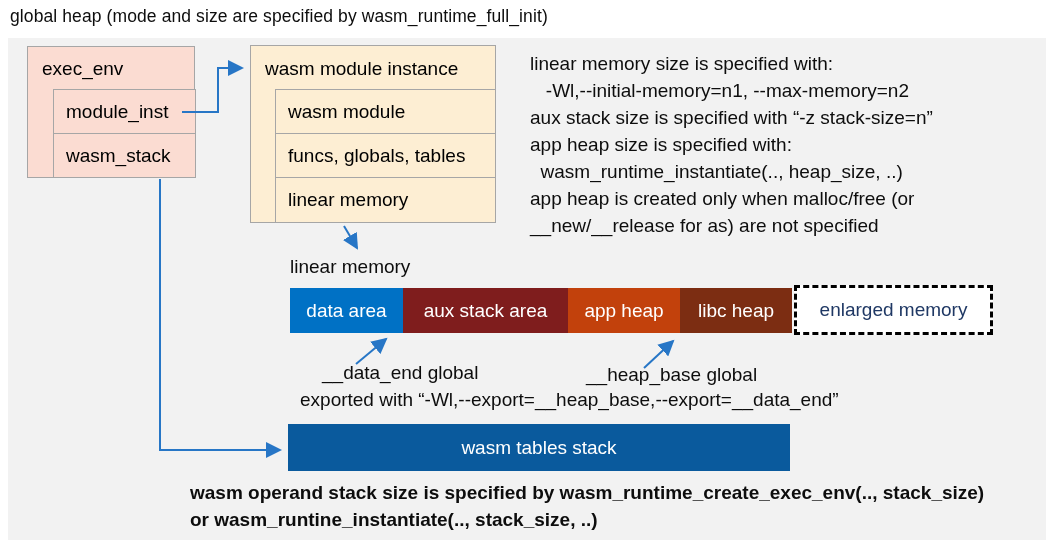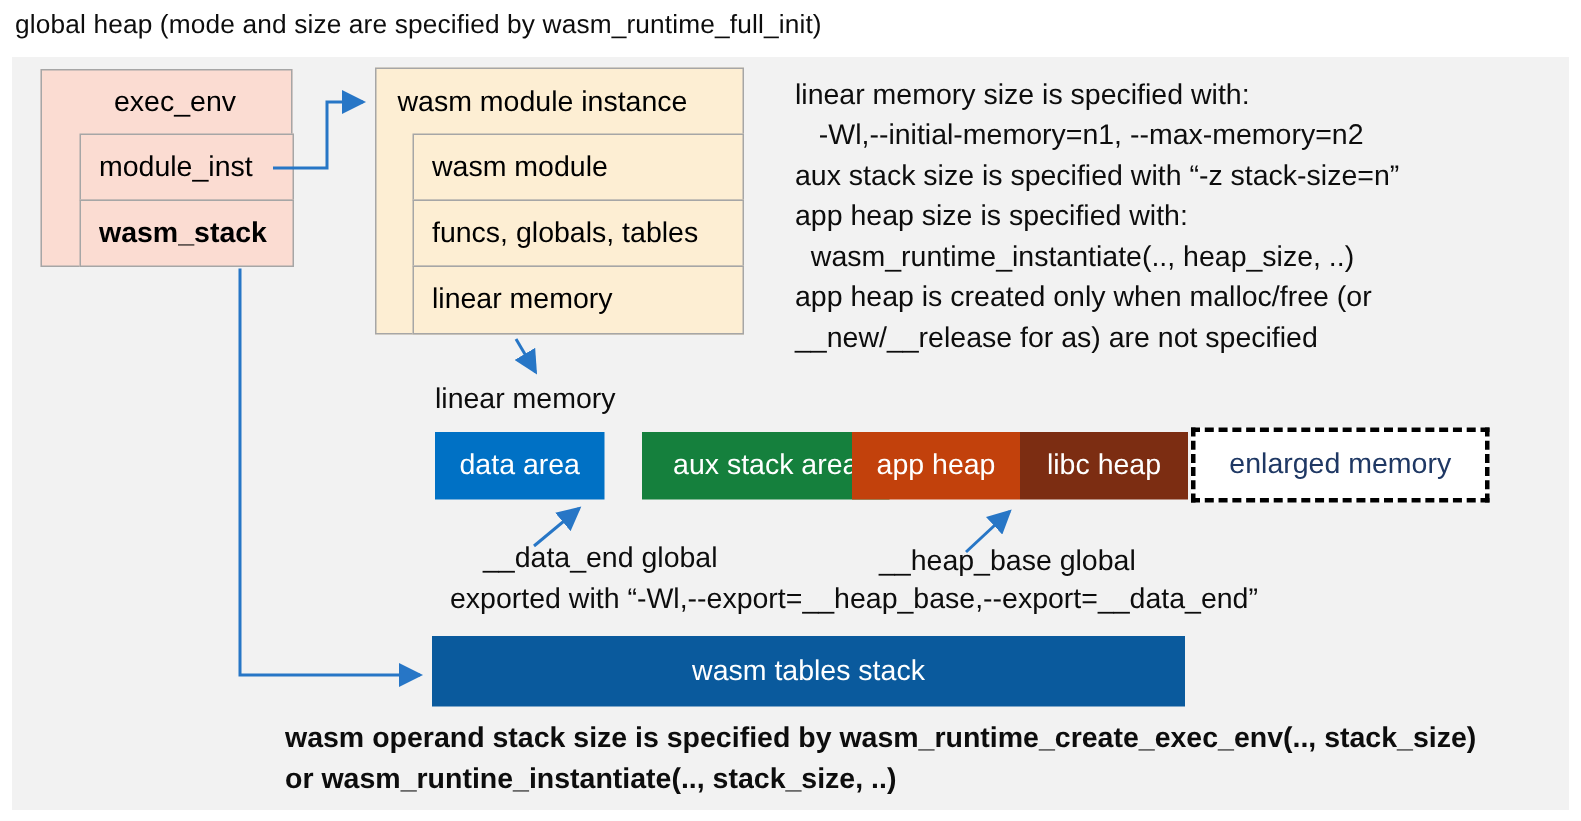--- a/index.html
+++ b/index.html
@@ -19,21 +19,21 @@
   .row { position:absolute; border:1px solid #a6a6a6; display:flex; align-items:center; padding-left:12px; font-size:19px; color:#000; }
 
   
   .notes { position:absolute; left:530px; top:50px; width:515px; }
   .note-line { font-size:19px; line-height:27px; white-space:pre; color:#0d0d0d; }
 
   
   .lm-label { position:absolute; left:290px; top:256px; font-size:19px; color:#0d0d0d; }
   .seg { position:absolute; top:288px; height:45px; display:flex; align-items:center; justify-content:center; font-size:19px; color:#ffffff; }
   .seg-data { left:290px; width:113px; background:#0071c5; }
-  .seg-aux  { left:403px; width:165px; background:#15803d;margin-left:25px; }
+  .seg-aux  { left:403px; width:165px; background:#7f1d1d; }
   .seg-app  { left:568px; width:112px; background:#c2410c; }
   .seg-libc { left:680px; width:112px; background:#7c2d12; }
   .seg-enlarged { left:794px; width:199px; top:285px; height:50px; background:#ffffff; border:3px dashed #000; color:#1f3864; }
 
   .annot { position:absolute; font-size:19px; color:#0d0d0d; }
   .data-end-label { left:322px; top:362px; }
   .heap-base-label { left:586px; top:364px; }
   .export-note { left:300px; top:389px; }
 
   
@@ -45,24 +45,24 @@
 </head>
 <body>
 
 <div class="stage">
 
   <div class="title">global heap (mode and size are specified by wasm_runtime_full_init)</div>
 
   <div class="panel"></div>
 
   <div class="box pink" style="left:27px; top:46px; width:168px; height:132px;">
-    <div class="box-header" style="height:44px;margin-left:34px;">exec_env</div>
+    <div class="box-header" style="height:44px;">exec_env</div>
   </div>
   <div class="row pink" style="left:53px; top:89px; width:143px; height:45px;">module_inst</div>
-  <div class="row pink" style="left:53px; top:133px; width:143px; height:45px;font-weight:bold;">wasm_stack</div>
+  <div class="row pink" style="left:53px; top:133px; width:143px; height:45px;">wasm_stack</div>
 
   <div class="box cream" style="left:250px; top:45px; width:246px; height:178px;">
     <div class="box-header" style="height:45px;">wasm module instance</div>
   </div>
   <div class="row cream" style="left:275px; top:89px; width:221px; height:45px;">wasm module</div>
   <div class="row cream" style="left:275px; top:133px; width:221px; height:45px;">funcs, globals, tables</div>
   <div class="row cream" style="left:275px; top:177px; width:221px; height:46px;">linear memory</div>
 
   <div class="notes">
     <div class="note-line">linear memory size is specified with:</div>

